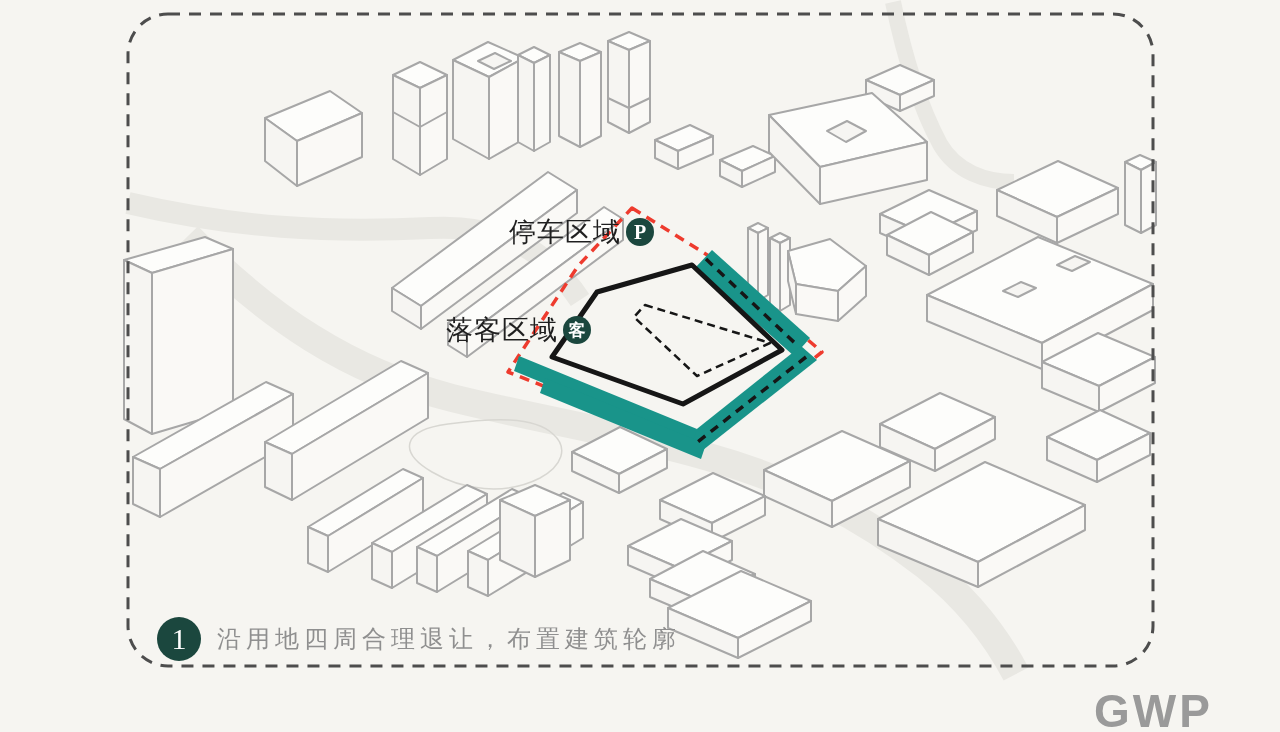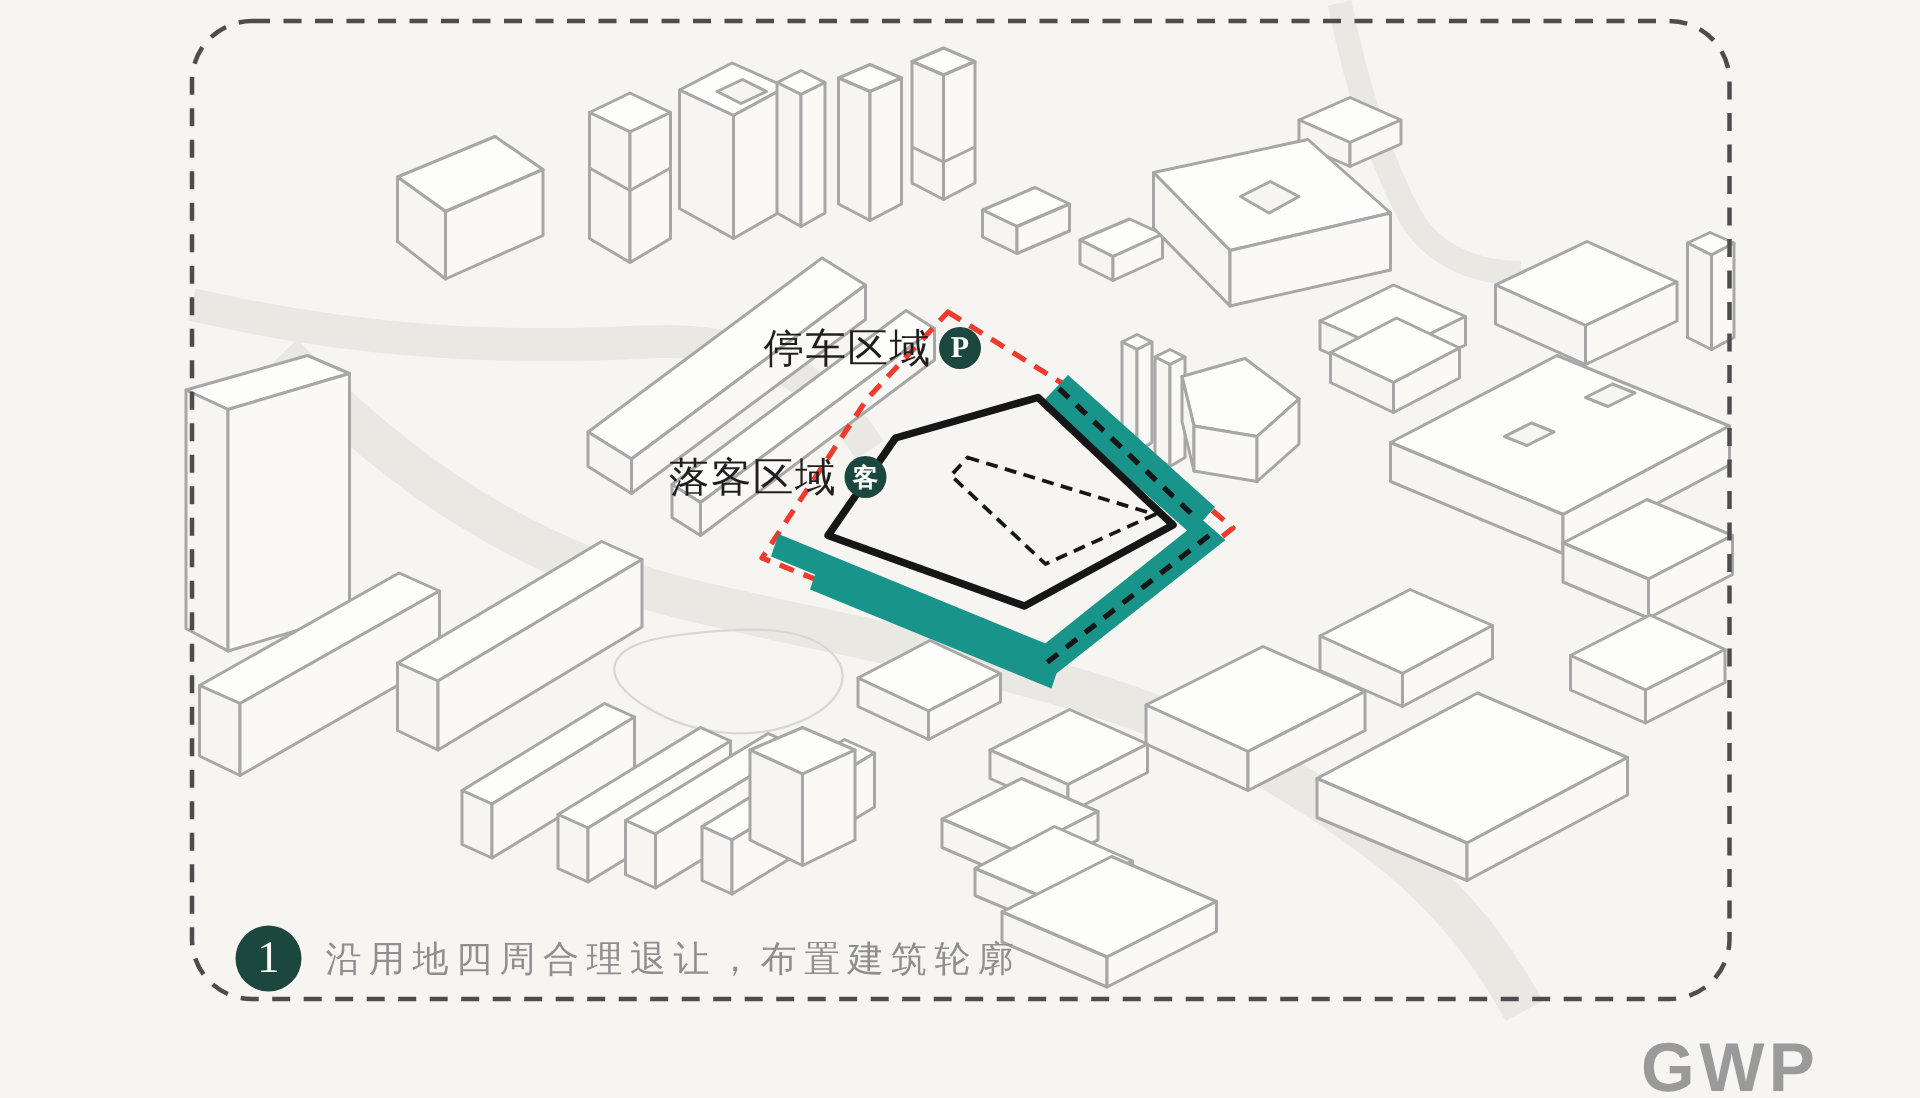--- a/index.html
+++ b/index.html
@@ -160,21 +160,21 @@
       <polygon points="692,265 782,350 683,404 552,357 597,292" fill="none" stroke="#161616" stroke-width="5" stroke-linejoin="round" stroke-linecap="butt"></polygon>
       <polygon points="645,305 770,343 697,376 634,317" fill="none" stroke="#161616" stroke-width="2.5" stroke-dasharray="8,5" stroke-linejoin="round" stroke-linecap="butt"></polygon>
       <rect x="128" y="14" width="1025" height="652" rx="40" fill="none" stroke="#4d4d4d" stroke-width="3" stroke-dasharray="12,9" stroke-linejoin="round" stroke-linecap="butt"></rect>
     </svg>
 
   <div class="overlay zone-label" style="left:509px;top:214px;">
     <span class="txt">停车区域</span>
     <span class="badge p">P</span>
   </div>
 
-  <div class="overlay zone-label" style="left:446px;top:300px;">
+  <div class="overlay zone-label" style="left:446px;top:312px;">
     <span class="txt">落客区域</span>
     <span class="badge">客</span>
   </div>
 
   <div class="overlay caption">
     <span class="num">1</span>
     <span class="txt">沿用地四周合理退让，布置建筑轮廓</span>
   </div>
 
   <div class="overlay logo">GWP</div>

